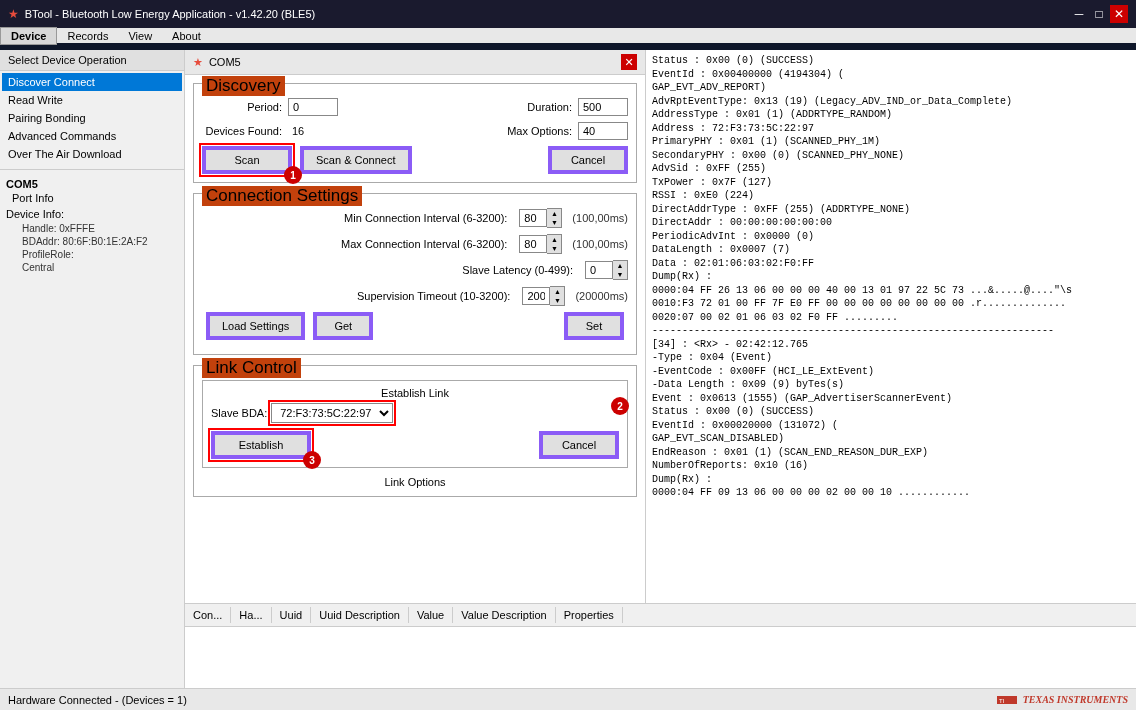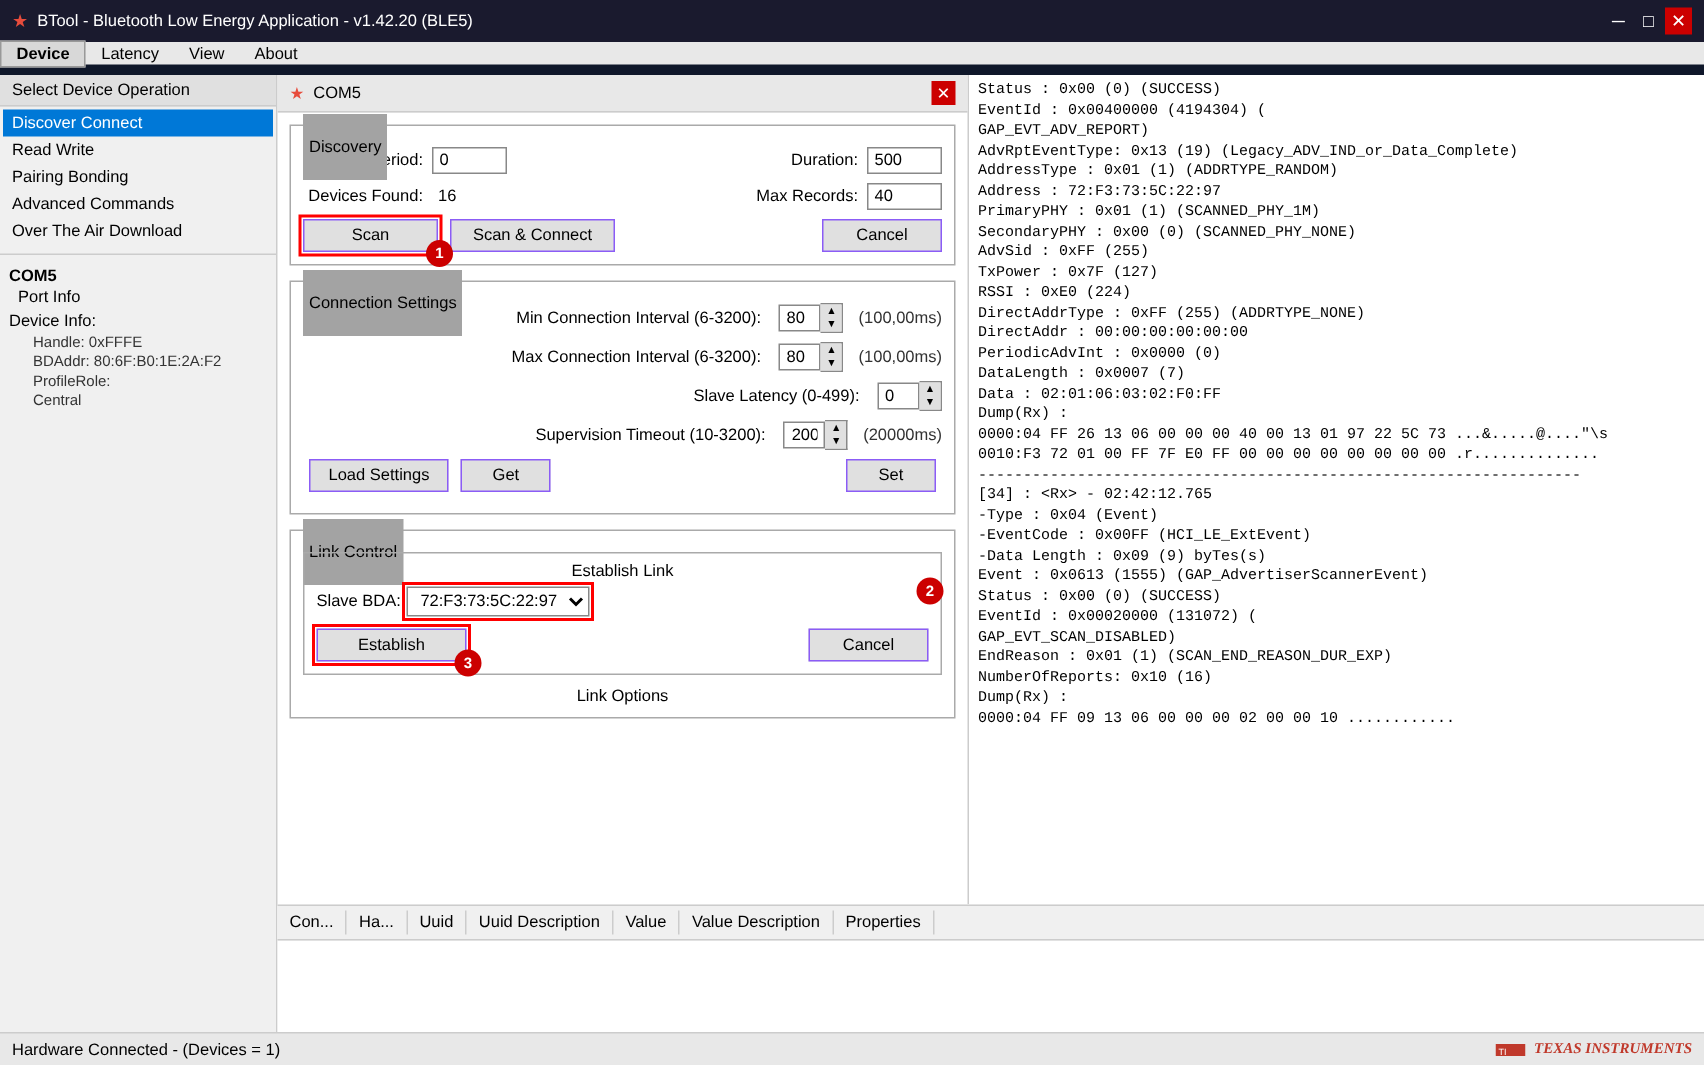--- a/index.html
+++ b/index.html
@@ -98,23 +98,23 @@
     .group-box {
       border: 1px solid #aaa;
       padding: 6px 8px 8px 8px;
       margin-bottom: 10px;
       position: relative;
     }
     .group-box-title {
       position: absolute;
       top: -8px;
       left: 8px;
-      background: #a3a3a3;
-      padding: 16px 4px;
-      font-size: 11px;
+      background: #c2410c;
+      padding: 0 4px;
+      font-size: 17px;
     }
 
     
     .form-row {
       display: flex;
       align-items: center;
       margin-bottom: 6px;
       gap: 6px;
     }
     .form-label { font-size: 11px; min-width: 80px; text-align: right; }
@@ -152,21 +152,21 @@
       cursor: pointer;
       font-size: 7px;
       display: flex; align-items: center; justify-content: center;
       line-height: 1;
     }
 
     
     .btn {
       padding: 4px 12px;
       font-size: 11px;
-      border: 1px solid #8b5cf6;
+      border: 4px solid #8b5cf6;
       background: #e0e0e0;
       cursor: pointer;
       min-width: 60px;
     }
 
     .button-row {
       display: flex;
       gap: 8px;
       margin: 6px 0;
       justify-content: center;
@@ -298,21 +298,21 @@
   </div>
   <div class="title-bar-controls">
     <button class="title-bar-btn">─</button>
     <button class="title-bar-btn">□</button>
     <button class="title-bar-btn" style="background:#c00;">✕</button>
   </div>
 </div>
 
 <div class="menu-bar">
   <span class="menu-item" style="font-weight:bold;border:1px solid #999;background:#d8d8d8;">Device</span>
-  <span class="menu-item">Latency</span>
+  <span class="menu-item">Records</span>
   <span class="menu-item">View</span>
   <span class="menu-item">About</span>
 </div>
 
 <div style="display:flex; height:calc(710px - 50px - 22px);">
 
   <div class="sidebar">
     <div class="sidebar-title">Select Device Operation</div>
     <div class="sidebar-list">
       <div class="sidebar-list-item selected">Discover Connect</div>
@@ -353,21 +353,21 @@
                   <span class="form-label">Period:</span>
                   <input class="form-input form-input-small" type="text" value="0" style="">
                   <span style="flex:1;"></span>
                   <span class="form-label" style="min-width:60px;text-align:right;">Duration:</span>
                   <input class="form-input form-input-small" type="text" value="500" style="">
                 </div>
                 <div class="form-row">
                   <span class="form-label">Devices Found:</span>
                   <span style="font-size:11px; margin-left:4px;">16</span>
                   <span style="flex:1;"></span>
-                  <span class="form-label" style="min-width:80px;text-align:right;">Max Records:</span>
+                  <span class="form-label" style="min-width:80px;text-align:right;">Max Options:</span>
                   <input class="form-input form-input-small" type="text" value="40" style="">
                 </div>
                 <div style="display:flex; gap:8px; margin-top:6px; position:relative;">
 
                   <div style="position:relative;">
                     <button class="btn annotated" style="min-width:90px;">Scan</button>
                     <span class="badge" style="bottom:-10px; right:-10px;">1</span>
                   </div>
                   <button class="btn" style="min-width:110px;">Scan &amp; Connect</button>
                   <button class="btn" style="margin-left:auto; min-width:80px;">Cancel</button>
@@ -480,20 +480,21 @@
             <div>TxPower      : 0x7F (127)</div>
             <div>RSSI         : 0xE0 (224)</div>
             <div>DirectAddrType : 0xFF (255) (ADDRTYPE_NONE)</div>
             <div>DirectAddr   : 00:00:00:00:00:00</div>
             <div>PeriodicAdvInt : 0x0000 (0)</div>
             <div>DataLength   : 0x0007 (7)</div>
             <div>Data         : 02:01:06:03:02:F0:FF</div>
             <div>Dump(Rx) :</div>
             <div>0000:04 FF 26 13 06 00 00 00 40 00 13 01 97 22 5C 73  ...&amp;.....@...."\s</div>
             <div>0010:F3 72 01 00 FF 7F E0 FF 00 00 00 00 00 00 00 00  .r..............</div>
+            <div>0020:07 00 02 01 06 03 02 F0 FF                       .........</div>
             <div>-------------------------------------------------------------------</div>
             <div>[34] : &lt;Rx&gt; - 02:42:12.765</div>
             <div>-Type        : 0x04 (Event)</div>
             <div>-EventCode   : 0x00FF (HCI_LE_ExtEvent)</div>
             <div>-Data Length : 0x09 (9) byTes(s)</div>
             <div>Event        : 0x0613 (1555) (GAP_AdvertiserScannerEvent)</div>
             <div>Status       : 0x00 (0) (SUCCESS)</div>
             <div>EventId      : 0x00020000 (131072) (</div>
             <div>               GAP_EVT_SCAN_DISABLED)</div>
             <div>EndReason    : 0x01 (1) (SCAN_END_REASON_DUR_EXP)</div>

